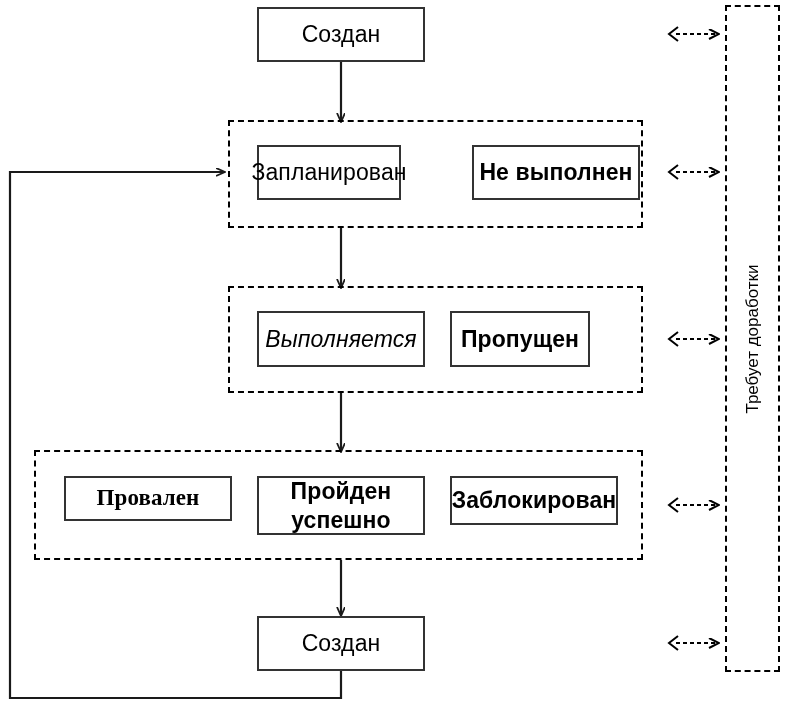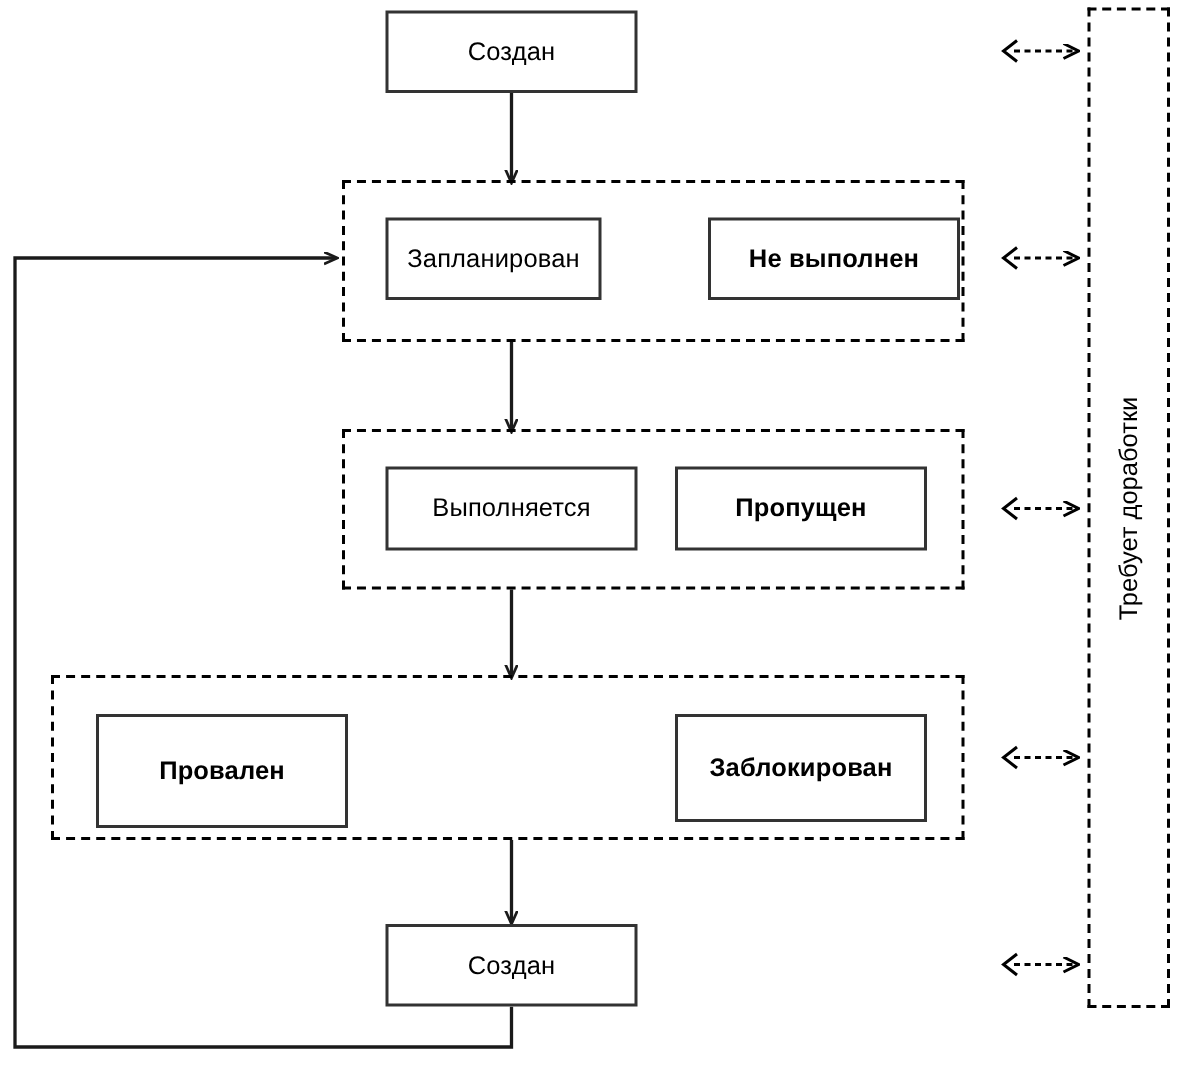--- a/index.html
+++ b/index.html
@@ -17,21 +17,21 @@
   
   .node{
     position:absolute;
     box-sizing:border-box;
     border:2px solid #333333;
     background:#ffffff;
     display:flex;
     align-items:center;
     justify-content:center;
     text-align:center;
-    font-size:17px;
+    font-size:23px;
     line-height:1.25;
     letter-spacing:0.1px;
     white-space:pre-line;
   }
   .node.bold{font-weight:bold;}
   
   .group{
     position:absolute;
     box-sizing:border-box;
     border:2px dashed #000000;
@@ -110,28 +110,30 @@
   <div class="group" style="left:228px;top:120px;width:415px;height:108px;"></div>
   <div class="group" style="left:228px;top:286px;width:415px;height:107px;"></div>
   <div class="group" style="left:34px;top:450px;width:609px;height:110px;"></div>
 
   <div class="node" style="left:257px;top:7px;width:168px;height:55px;">Создан</div>
 
   <div class="node" style="left:257px;top:145px;width:144px;height:55px;">Запланирован</div>
 
   <div class="node bold" style="left:472px;top:145px;width:168px;height:55px;">Не выполнен</div>
 
-  <div class="node" style="left:257px;top:311px;width:168px;height:56px;">Выполняется</div>
+  <div class="node" style="left:257px;top:311px;width:168px;height:56px;font-style:italic;">Выполняется</div>
 
-  <div class="node bold" style="left:450px;top:311px;width:168px;height:56px;">Пропущен</div>
+  <div class="node bold" style="left:450px;top:311px;width:140px;height:56px;">Пропущен</div>
 
-  <div class="node bold" style="left:64px;top:476px;width:168px;height:76px;">Провален</div>
+  <div class="node bold" style="left:64px;top:476px;width:168px;height:45px;font-family:Liberation Serif, serif;">Провален</div>
 
+  <div class="node bold" style="left:257px;top:476px;width:168px;height:59px;">Пройден
+успешно</div>
 
-  <div class="node bold" style="left:450px;top:476px;width:168px;height:72px;">Заблокирован</div>
+  <div class="node bold" style="left:450px;top:476px;width:168px;height:49px;">Заблокирован</div>
 
   <div class="node" style="left:257px;top:616px;width:168px;height:55px;">Создан</div>
 
   <div class="rework" style="left:725px;top:5px;width:55px;height:667px;">
     <span class="rework-label">Требует доработки</span>
   </div>
 
 </div>
 
 </body></html>

